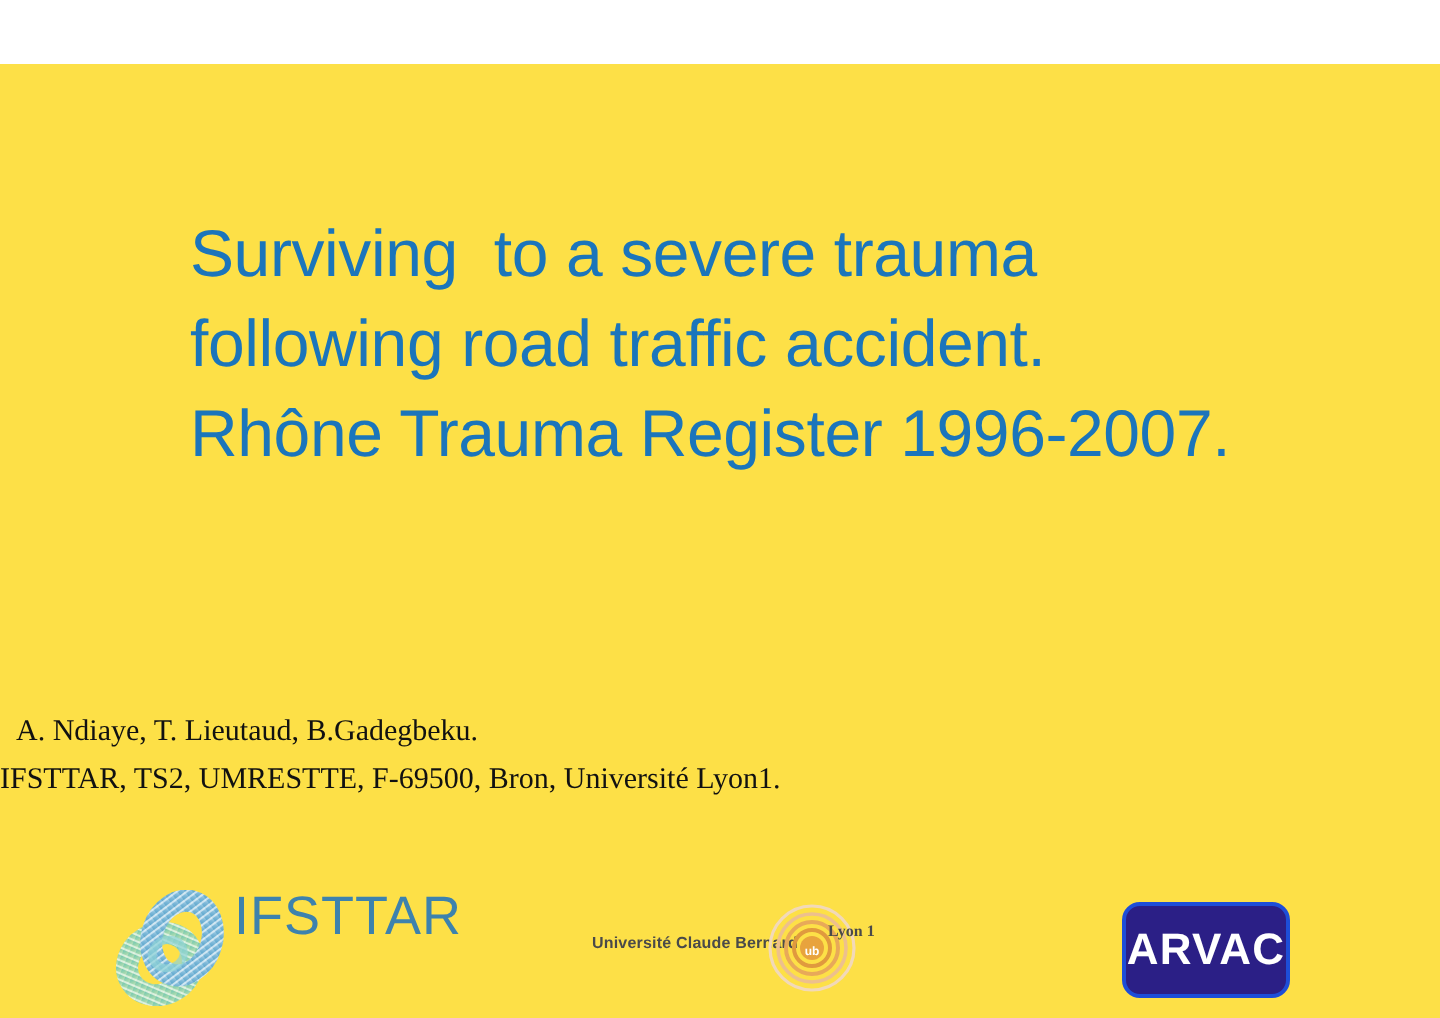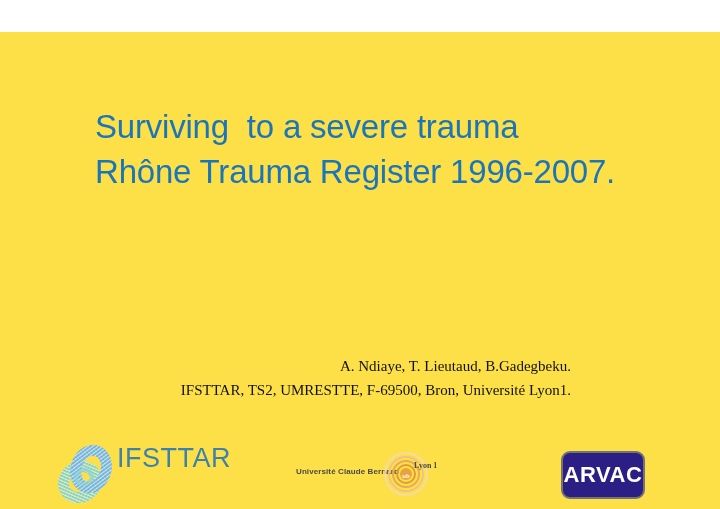--- a/index.html
+++ b/index.html
@@ -40,21 +40,21 @@
   .title-line.indent {
     padding-left: 124px;
   }
 
   
   .authors-block {
     position: absolute;
     left: 0;
     top: 322px;
     width: 571px;
-    text-align: right;
+    text-align: left;
   }
   .author-line {
     font-family: "Liberation Serif", serif;
     font-size: 15px;
     line-height: 24px;
     color: #111111;
     white-space: pre;
   }
   .author-line.line1 {
     padding-left: 8px;
@@ -135,21 +135,21 @@
 
   
   .arvac-logo {
     position: absolute;
     left: 561px;
     top: 14px;
     width: 84px;
     height: 48px;
     border-radius: 9px;
     background: #2b1f86;
-    border: 2px solid #737373;
+    border: 2px solid #1d4ed8;
     box-sizing: border-box;
     display: flex;
     align-items: center;
     justify-content: center;
   }
   .arvac-word {
     font-family: "Liberation Sans", sans-serif;
     font-size: 22px;
     font-weight: bold;
     color: #ffffff;
@@ -157,20 +157,21 @@
     line-height: 1;
   }
 </style>
 </head>
 <body>
 
 <div class="slide">
 
   <div class="title-block">
     <div class="title-line">Surviving  to a severe trauma</div>
+    <div class="title-line">following road traffic accident.</div>
     <div class="title-line">Rhône Trauma Register 1996-2007.</div>
   </div>
 
   <div class="authors-block">
     <div class="author-line line1">A. Ndiaye, T. Lieutaud, B.Gadegbeku.</div>
     <div class="author-line line2">IFSTTAR, TS2, UMRESTTE, F-69500, Bron, Université Lyon1.</div>
   </div>
 
   <div class="logos">
 

